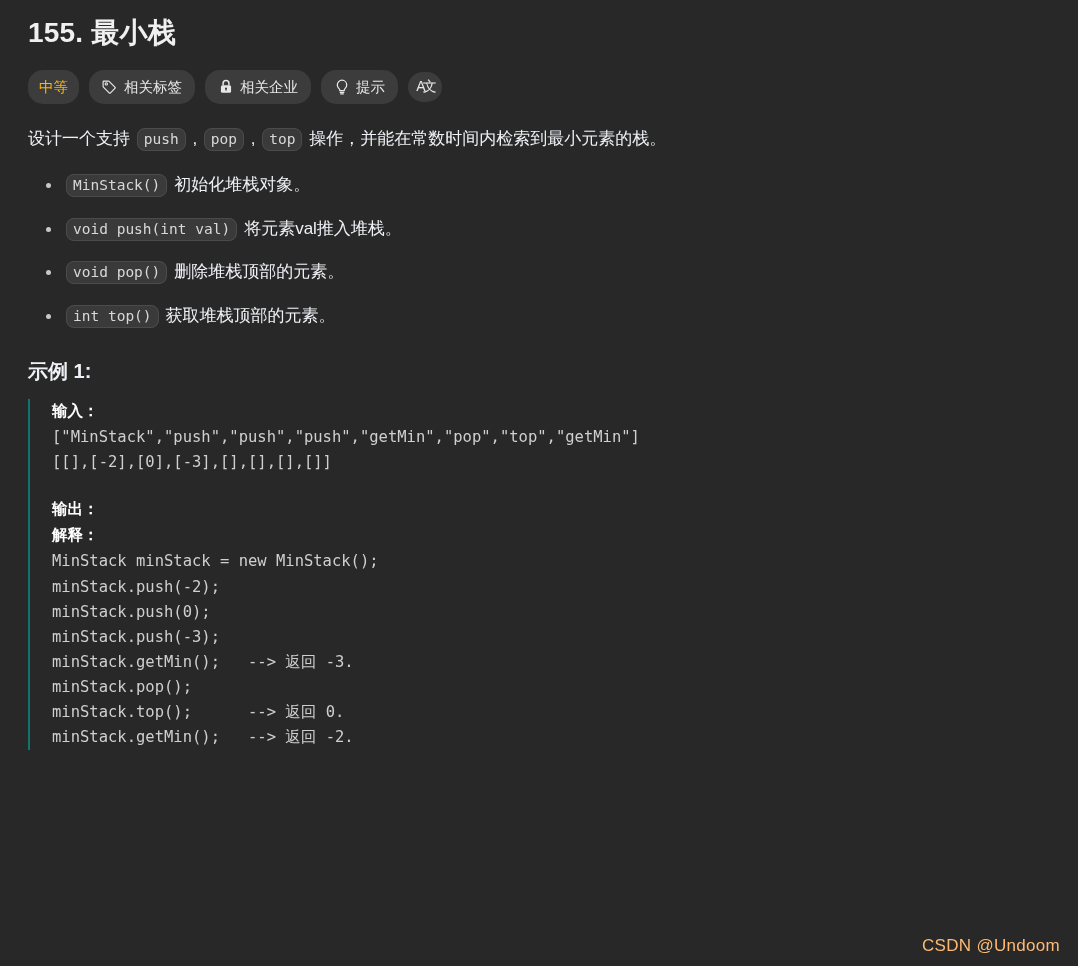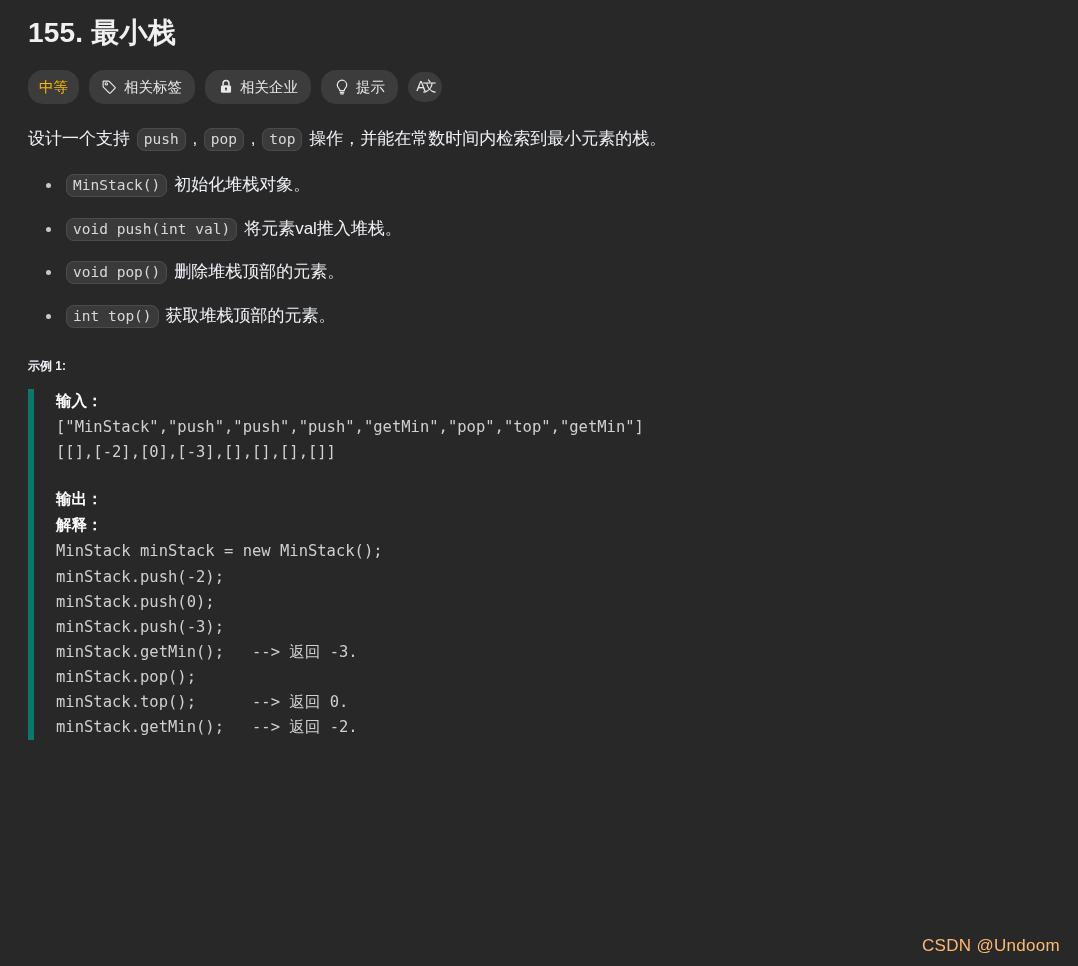--- a/index.html
+++ b/index.html
@@ -127,27 +127,27 @@
     top: 11px;
     width: 5px;
     height: 5px;
     border-radius: 50%;
     background: #c8c8c8;
   }
   ul.spec li .desc { margin-left: 5px; }
 
   
   .example-title {
-    font-size: 12px;
+    font-size: 20px;
     font-weight: 700;
     color: #eff1f6;
     margin: 0 0 14px 0;
   }
   .example-block {
-    border-left: 6px solid #0f766e;
+    border-left: 2px solid #0f766e;
     padding: 0 0 0 22px;
     margin: 0;
   }
   .ex-label {
     font-size: 15.5px;
     font-weight: 700;
     color: #ffffff;
     margin: 0 0 2px 0;
     line-height: 1.55;
   }

